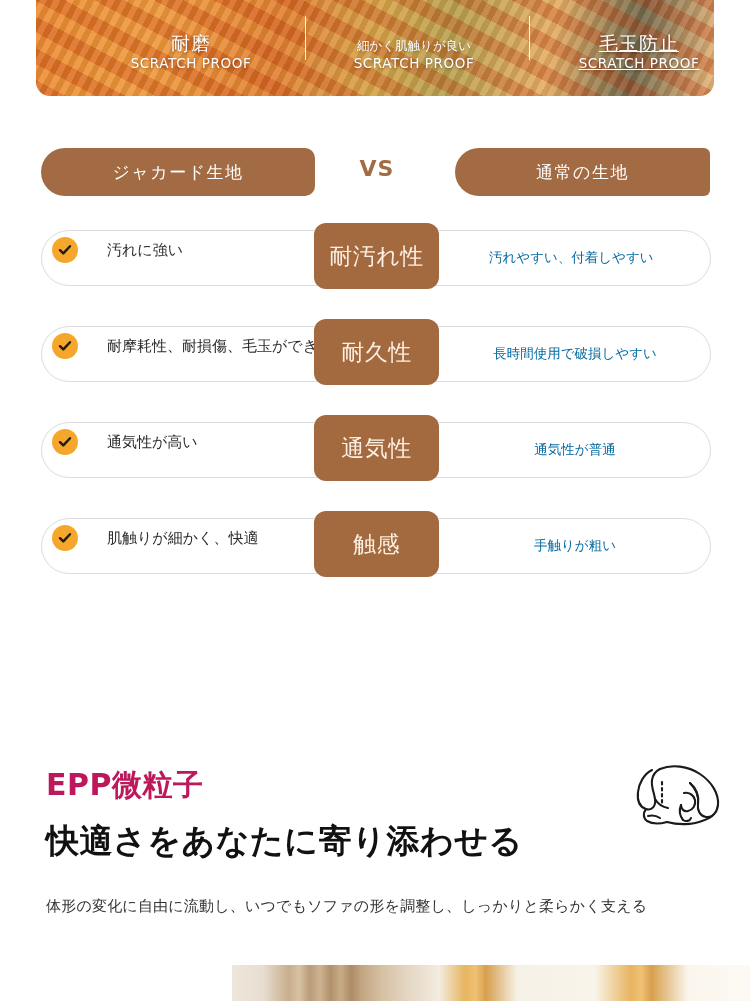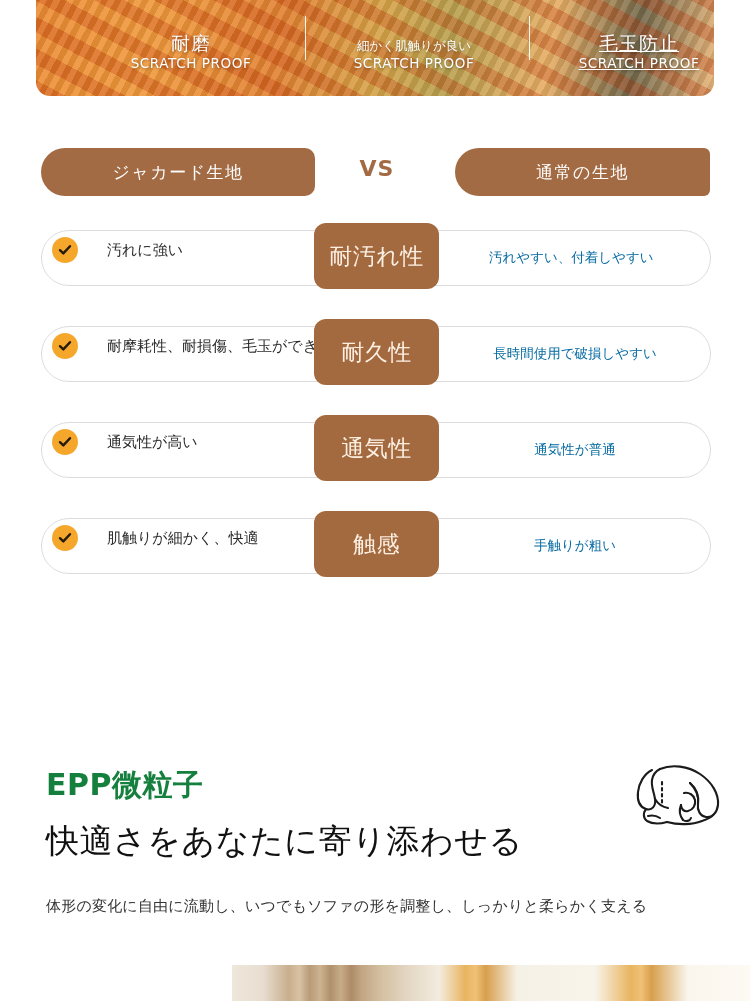--- a/index.html
+++ b/index.html
@@ -170,28 +170,28 @@
     z-index: 3;
   }
 
   
   .epp { position: absolute; left: 0; top: 765px; width: 750px; }
   .epp-title {
     position: absolute;
     left: 46px; top: 0;
     font-size: 30px;
     font-weight: bold;
-    color: #15803d;
+    color: #be185d;
     letter-spacing: .5px;
   }
   .epp-title2 {
     position: absolute;
     left: 46px; top: 54px;
     font-size: 33px;
-    font-weight: normal;
+    font-weight: bold;
     color: #111;
     letter-spacing: .5px;
   }
   .epp-sub {
     position: absolute;
     left: 46px; top: 132px;
     font-size: 15px;
     color: #333;
     letter-spacing: .2px;
   }

